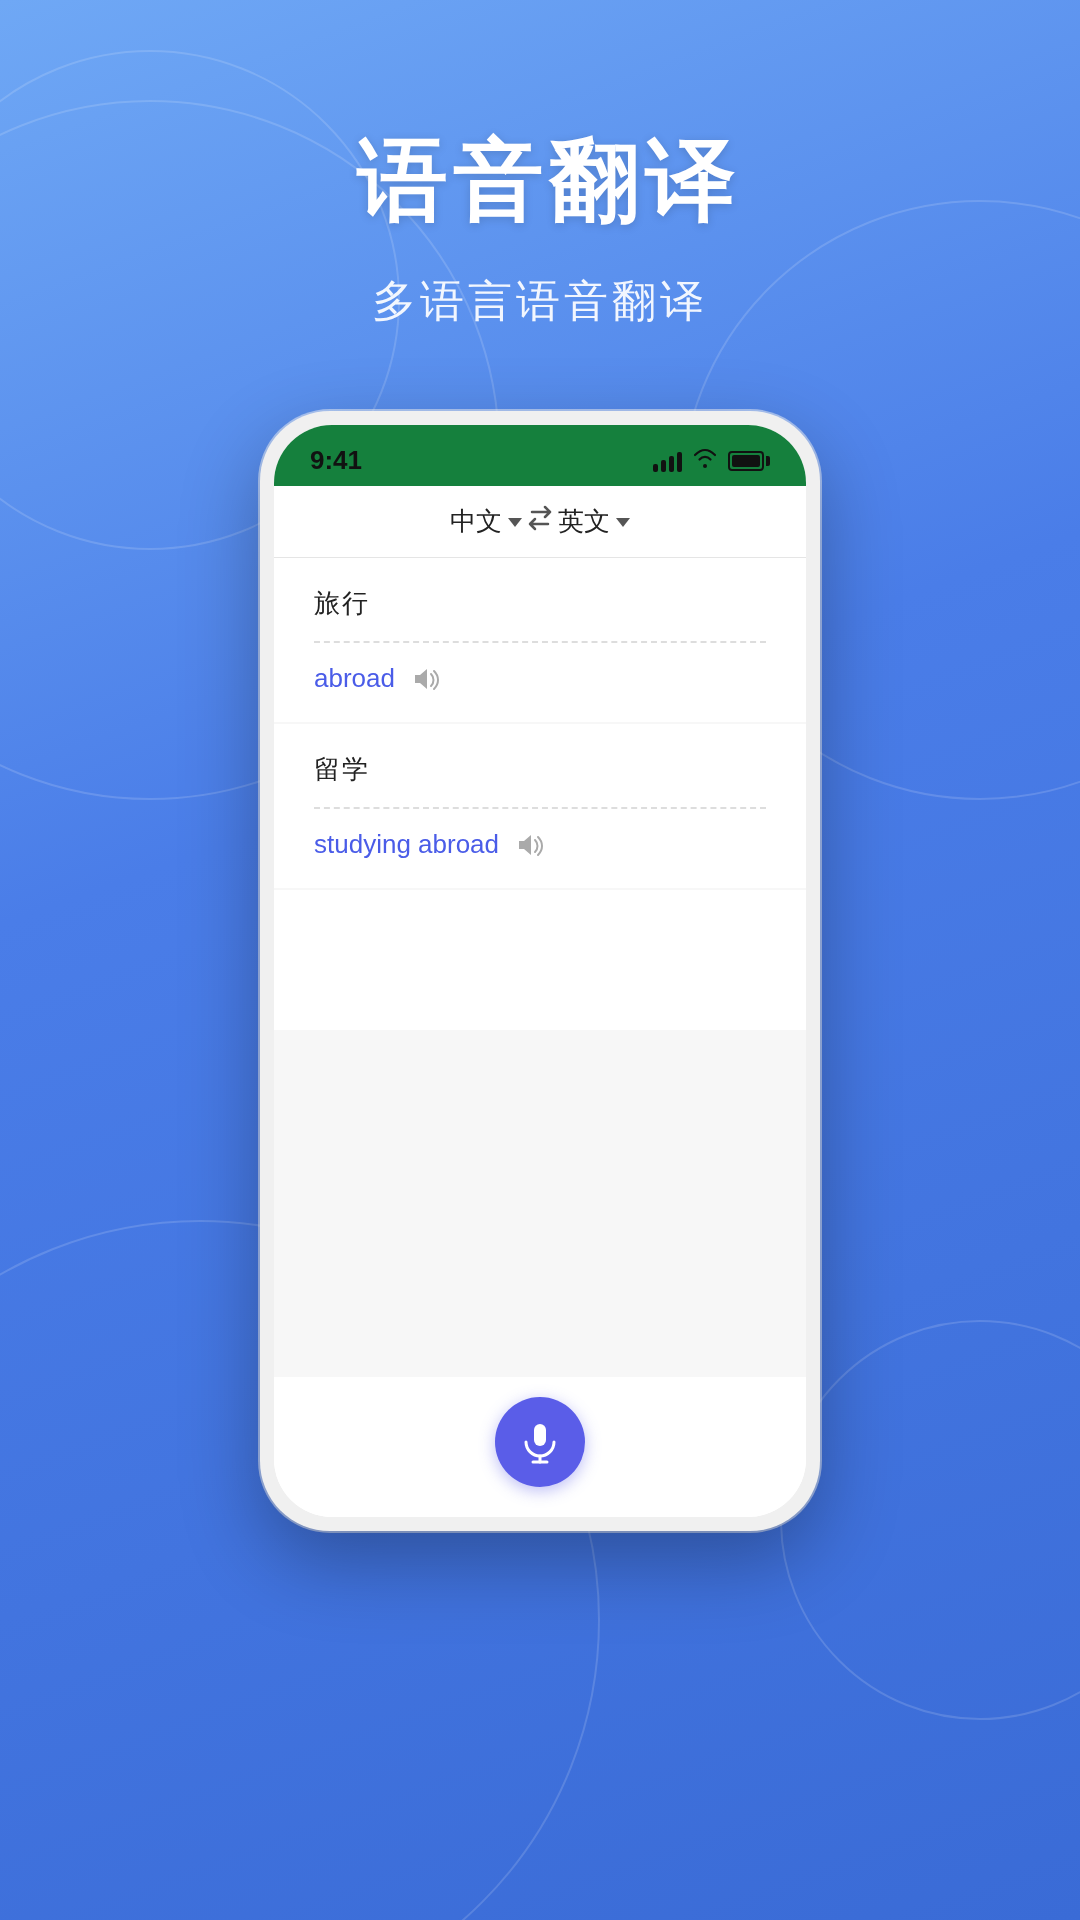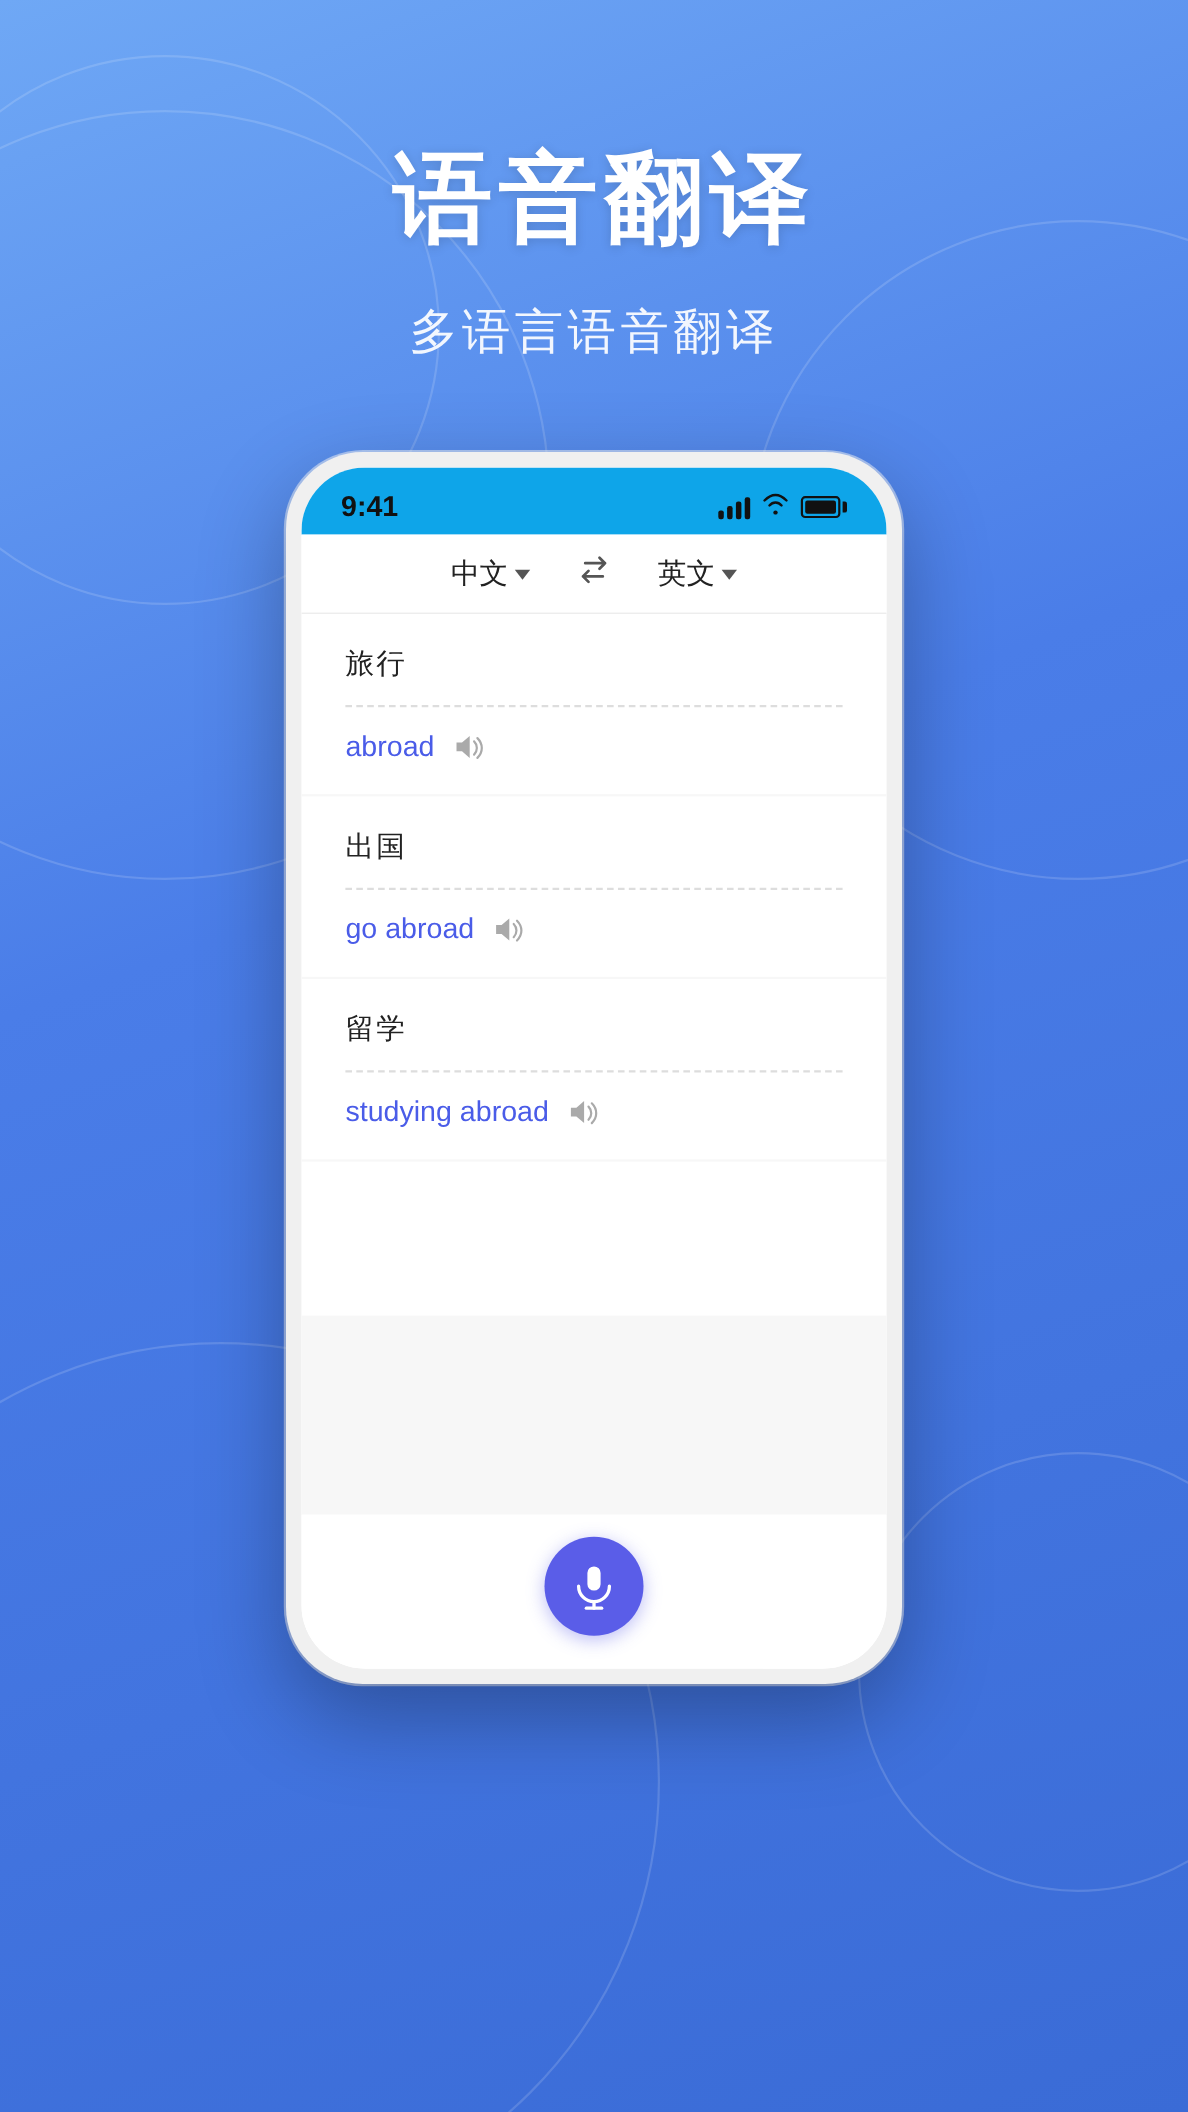--- a/index.html
+++ b/index.html
@@ -94,21 +94,21 @@
       display: flex;
       flex-direction: column;
     }
 
     
     .status-bar {
       display: flex;
       justify-content: space-between;
       align-items: center;
       padding: 20px 36px 10px;
-      background: #0ea5e9;
+      background: #15803d;
       flex-shrink: 0;
     }
 
     .status-time {
       font-size: 26px;
       font-weight: 600;
       color: #111;
     }
 
     .status-icons {
@@ -162,21 +162,20 @@
       background: #111;
       border-radius: 0 2px 2px 0;
       margin-left: 2px;
     }
 
     
     .lang-bar {
       display: flex;
       align-items: center;
       justify-content: center;
-      gap: 40px;
       padding: 18px 30px;
       border-bottom: 1px solid #e5e5e5;
       background: white;
       flex-shrink: 0;
     }
 
     .lang-selector {
       display: flex;
       align-items: center;
       gap: 6px;
@@ -357,34 +356,20 @@
           <div class="speaker-icon">
             <svg class="speaker-svg" viewBox="0 0 30 26" fill="none">
               <path d="M4 9H9L16 3V23L9 17H4V9Z" fill="#aaa"></path>
               <path d="M20 8C21.5 9.5 22.5 11.7 22.5 14S21.5 18.5 20 20" stroke="#aaa" stroke-width="2" stroke-linecap="round"></path>
               <path d="M23 5C25.5 7.5 27 10.6 27 14S25.5 20.5 23 23" stroke="#aaa" stroke-width="2" stroke-linecap="round"></path>
             </svg>
           </div>
         </div>
       </div>
 
-      <div class="translation-item">
-        <div class="source-text">出国</div>
-        <hr class="divider-dashed">
-        <div class="translated-row">
-          <span class="translated-text">go abroad</span>
-          <div class="speaker-icon">
-            <svg class="speaker-svg" viewBox="0 0 30 26" fill="none">
-              <path d="M4 9H9L16 3V23L9 17H4V9Z" fill="#aaa"></path>
-              <path d="M20 8C21.5 9.5 22.5 11.7 22.5 14S21.5 18.5 20 20" stroke="#aaa" stroke-width="2" stroke-linecap="round"></path>
-              <path d="M23 5C25.5 7.5 27 10.6 27 14S25.5 20.5 23 23" stroke="#aaa" stroke-width="2" stroke-linecap="round"></path>
-            </svg>
-          </div>
-        </div>
-      </div>
 
       <div class="translation-item">
         <div class="source-text">留学</div>
         <hr class="divider-dashed">
         <div class="translated-row">
           <span class="translated-text">studying abroad</span>
           <div class="speaker-icon">
             <svg class="speaker-svg" viewBox="0 0 30 26" fill="none">
               <path d="M4 9H9L16 3V23L9 17H4V9Z" fill="#aaa"></path>
               <path d="M20 8C21.5 9.5 22.5 11.7 22.5 14S21.5 18.5 20 20" stroke="#aaa" stroke-width="2" stroke-linecap="round"></path>

